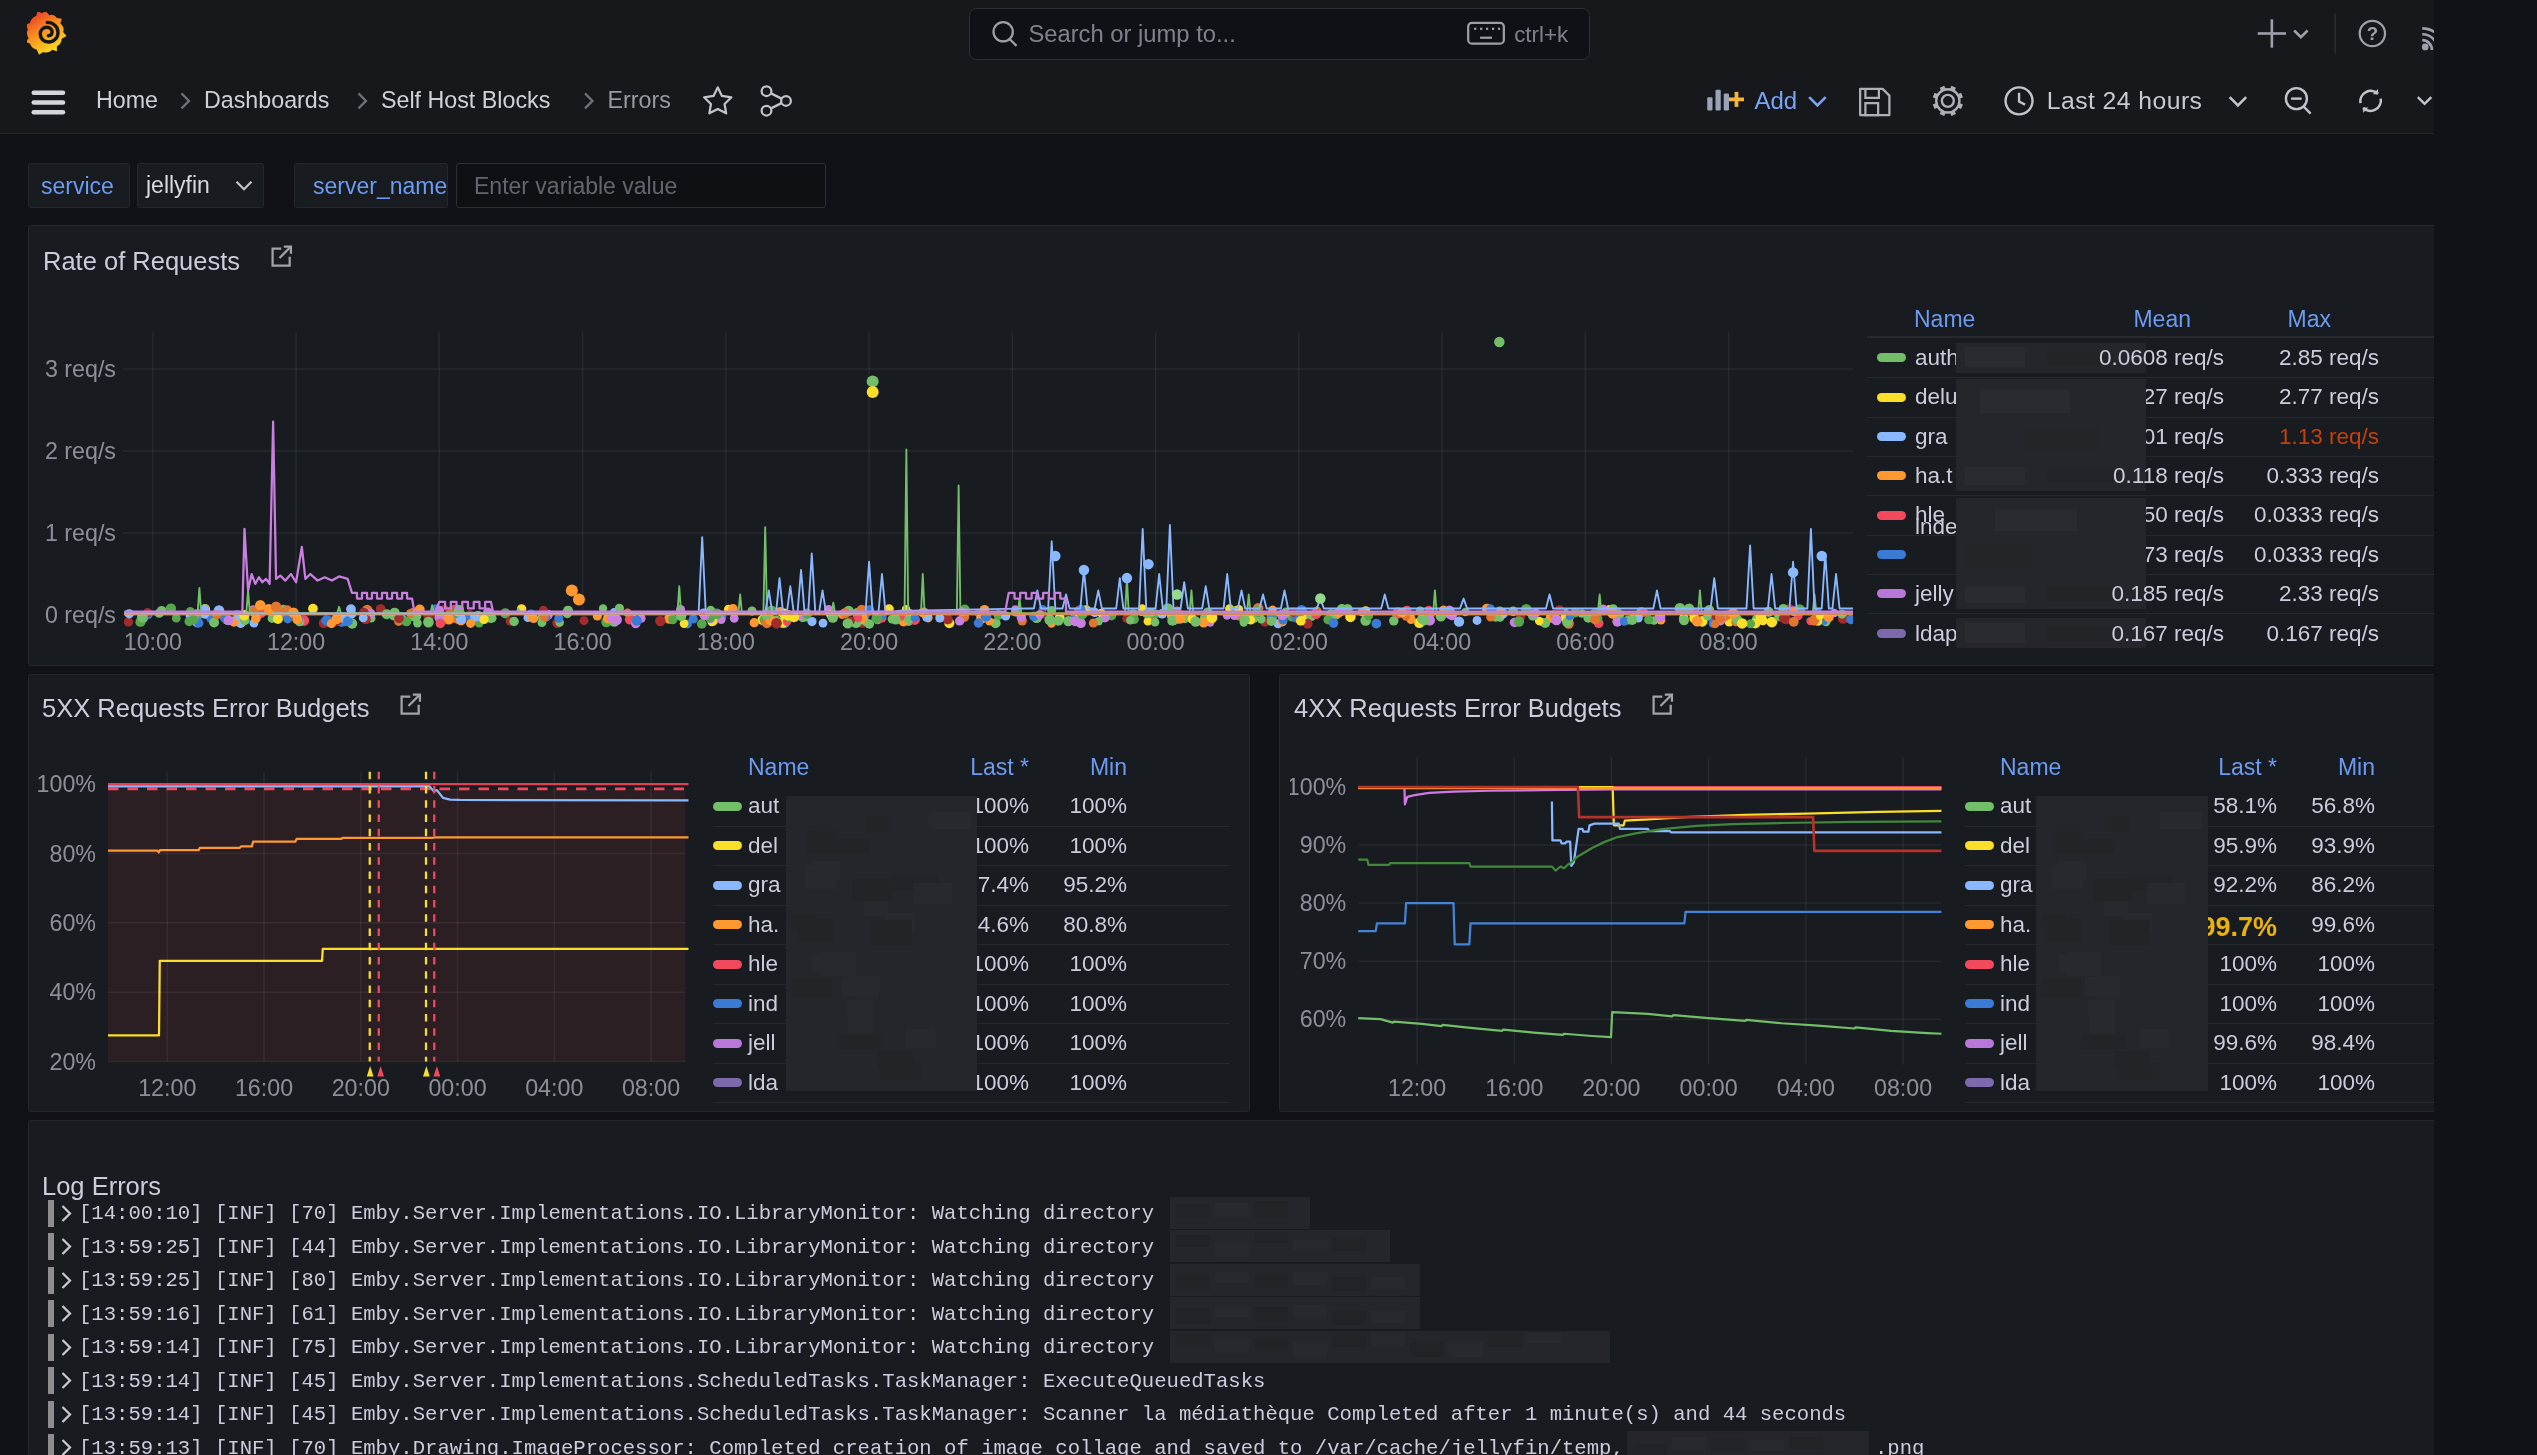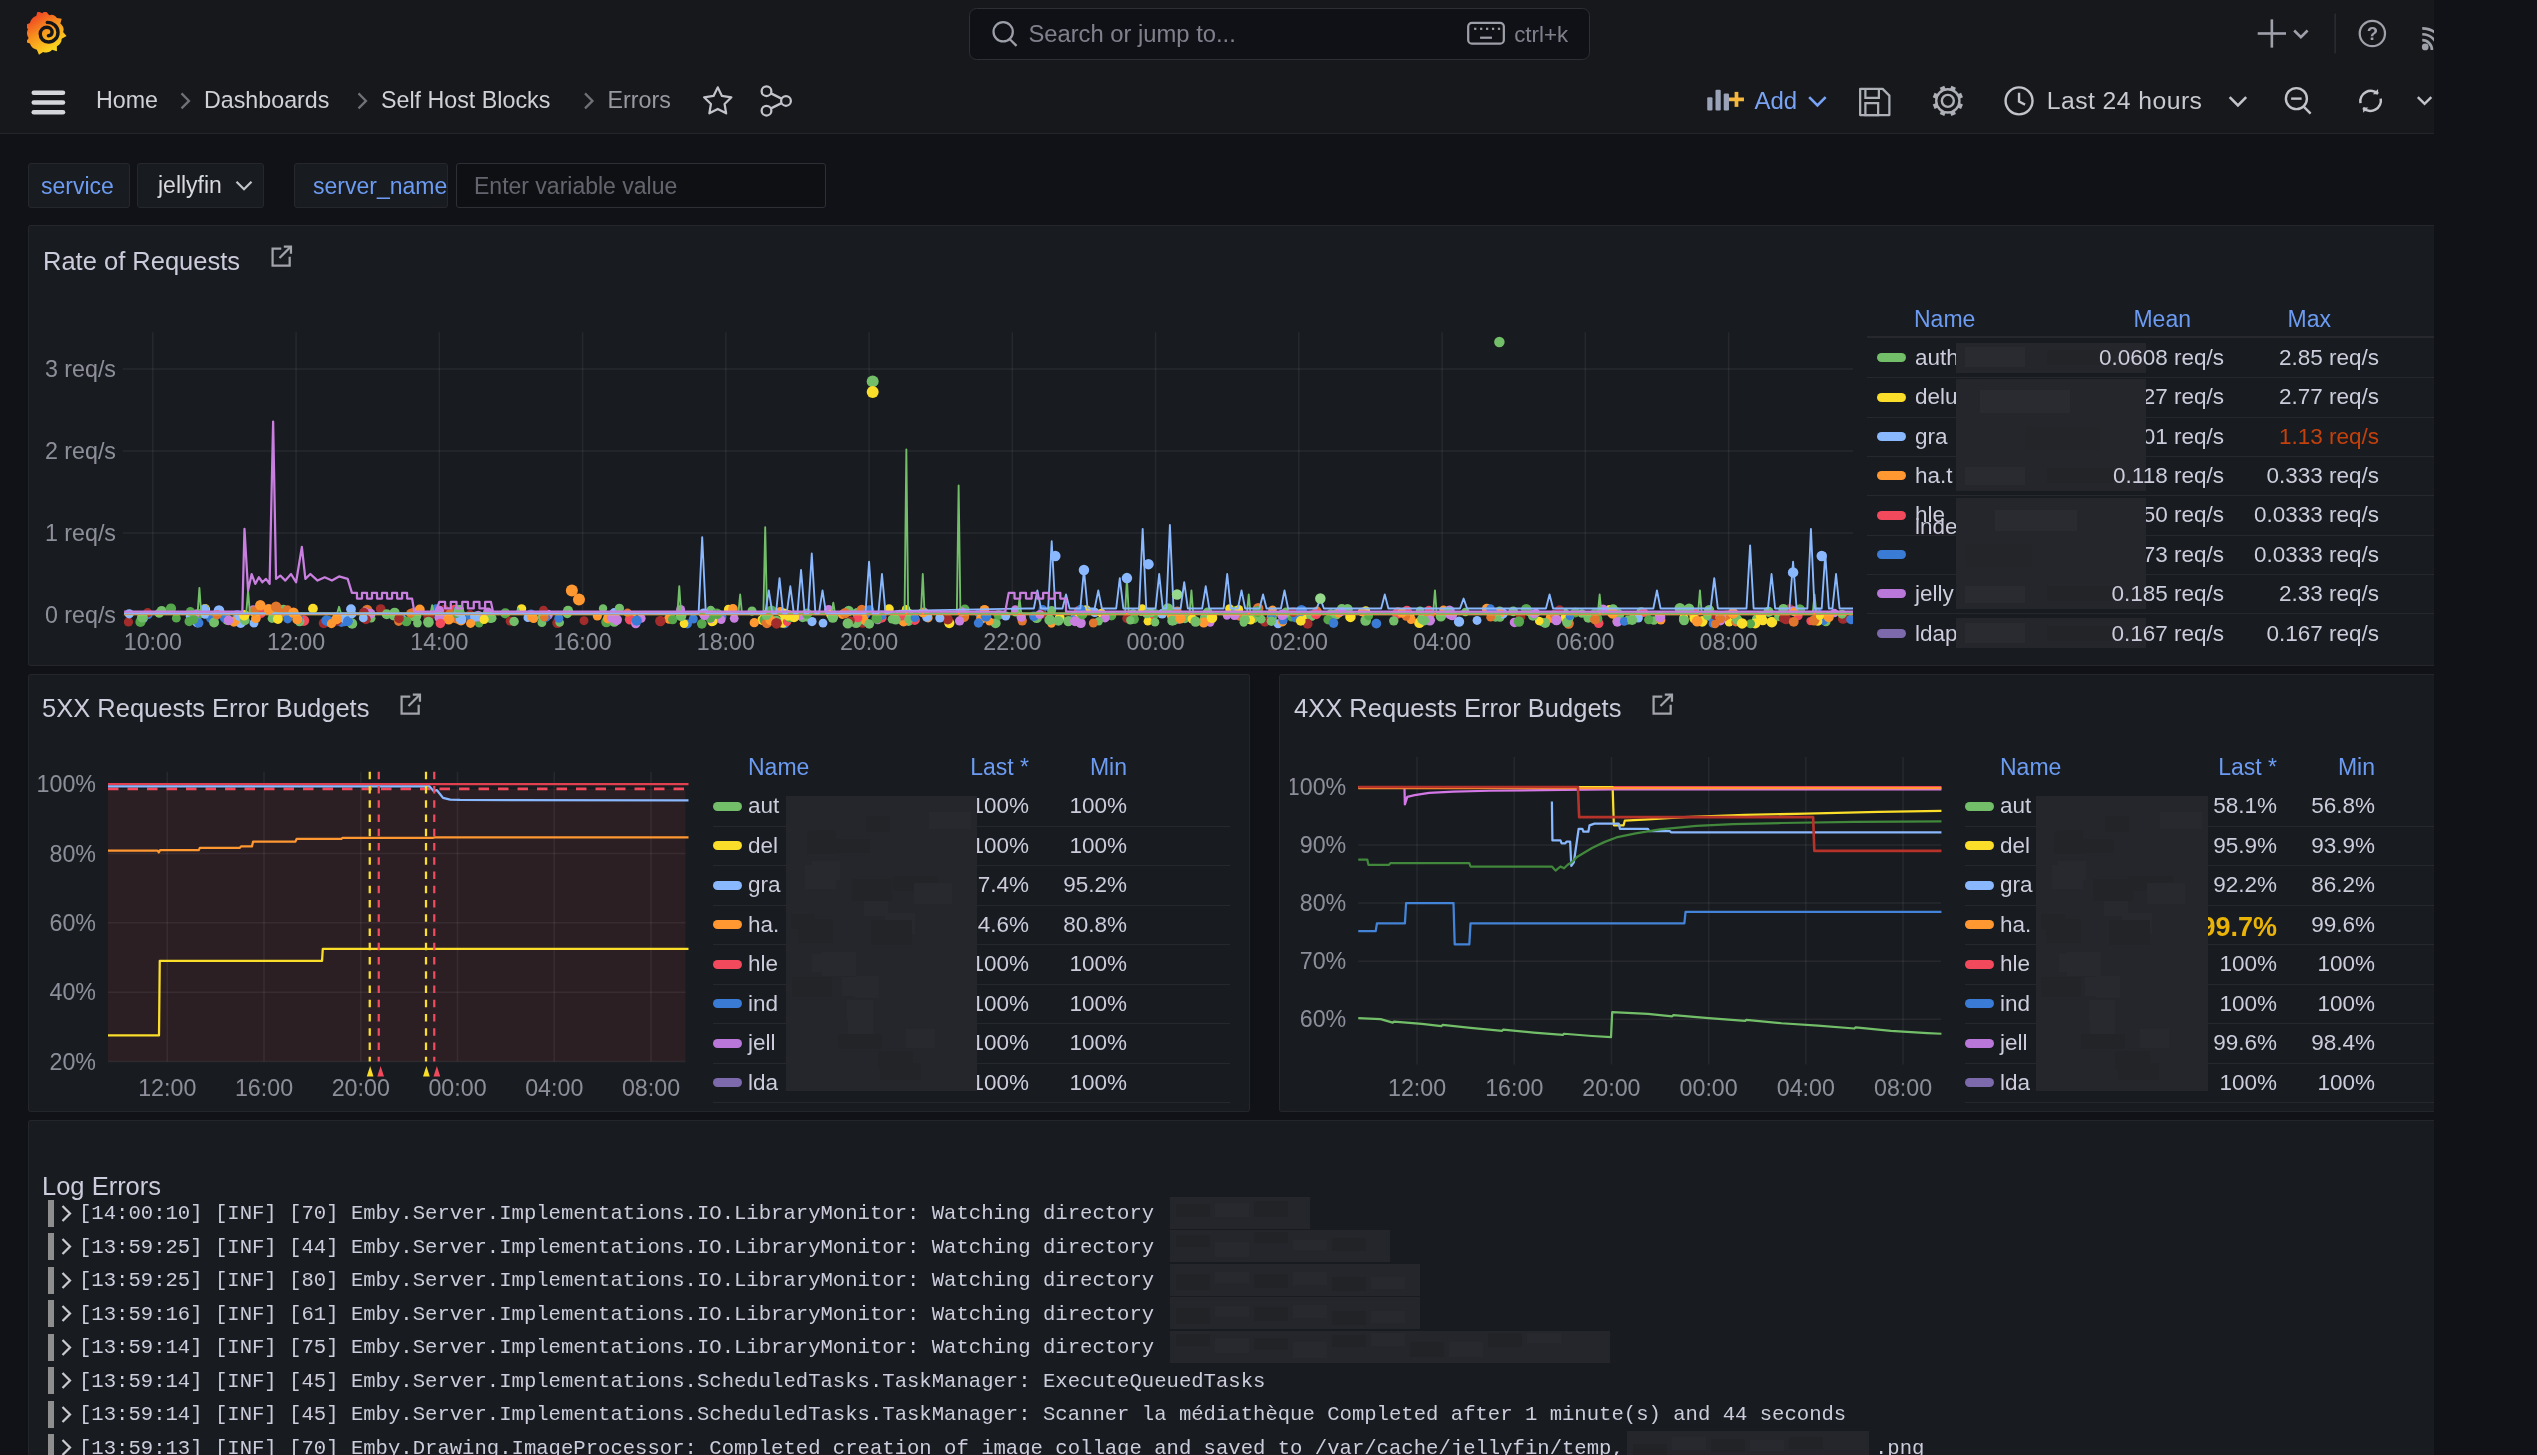--- a/index.html
+++ b/index.html
@@ -111,21 +111,21 @@
         <path d="M 10 -16 v 7 h -7 Z" fill="#c3c4cb"></path>
         <path d="M -10 16 v -7 h 7 Z" fill="#c3c4cb"></path>
       </g>
 <polyline points="975,40 984,49 993,40" stroke="#c3c4cb" stroke-width="3.2" fill="none"></polyline>
 <line x1="1031" y1="20" x2="1031" y2="70" stroke="#2c2d33" stroke-width="2"></line>
 <polyline points="1071,51 1082,40 1093,51" stroke="#c3c4cb" stroke-width="4" fill="none"></polyline>
 </svg>
 <div style="position:absolute;left:28px;top:163px;width:102px;height:45px;background:#181b1f;border:1.5px solid #26272e;border-radius:3px"></div>
 <div style="position:absolute;left:41px;top:173px;font-size:23px;color:#6c9bf2;font-weight:400;white-space:nowrap;">service</div>
 <div style="position:absolute;left:137px;top:163px;width:127px;height:45px;background:#181b1f;border:1.5px solid #26272e;border-radius:3px"></div>
-<div style="position:absolute;left:158px;top:172px;font-size:23px;color:#d8d9de;font-weight:400;white-space:nowrap;">jellyfin</div>
+<div style="position:absolute;left:146px;top:172px;font-size:23px;color:#d8d9de;font-weight:400;white-space:nowrap;">jellyfin</div>
 <svg style="position:absolute;left:229px;top:163px;" width="36" height="45" viewBox="0 0 48 60" fill="none">
       <polyline points="10,25 20,35 30,25" stroke="#c3c4cb" stroke-width="3" fill="none"></polyline>
     </svg>
 <div style="position:absolute;left:294px;top:163px;width:154px;height:45px;background:#181b1f;border:1.5px solid #26272e;border-radius:3px"></div>
 <div style="position:absolute;left:313px;top:173px;font-size:23px;color:#6c9bf2;font-weight:400;white-space:nowrap;">server_name</div>
 <div style="position:absolute;left:456px;top:163px;width:370px;height:45px;background:#0f1014;border:1.5px solid #2d2f36;border-radius:3px"></div>
 <div style="position:absolute;left:474px;top:173px;font-size:23px;color:rgba(204,204,220,0.45);font-weight:400;white-space:nowrap;">Enter variable value</div>
 <div style="position:absolute;left:28px;top:225px;width:2481px;height:441px;background:#181b1f;border:0.7px solid #25262c;border-radius:2.2px"></div>
 <div style="position:absolute;left:43px;top:247px;font-size:25.5px;color:#ccccdc;font-weight:500;white-space:nowrap;">Rate of Requests</div>
 <svg style="position:absolute;left:268px;top:244px;" width="25.5" height="25.5" viewBox="0 0 34 34" fill="none">

